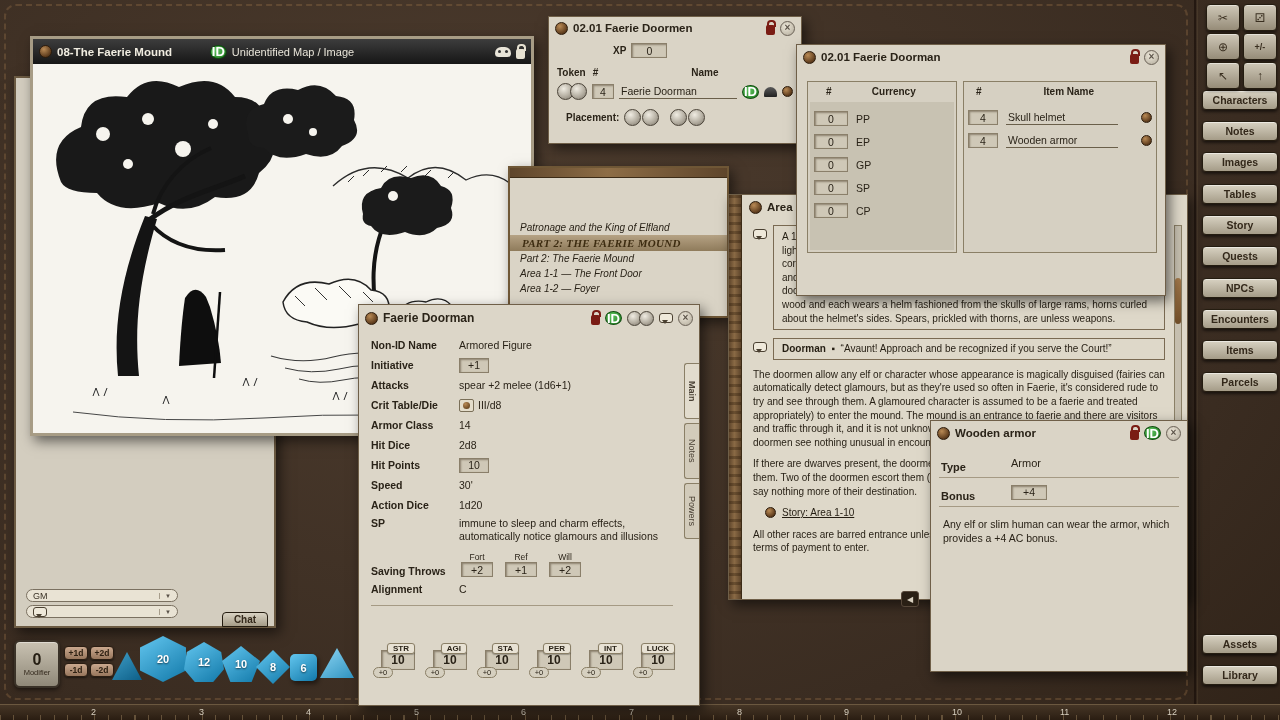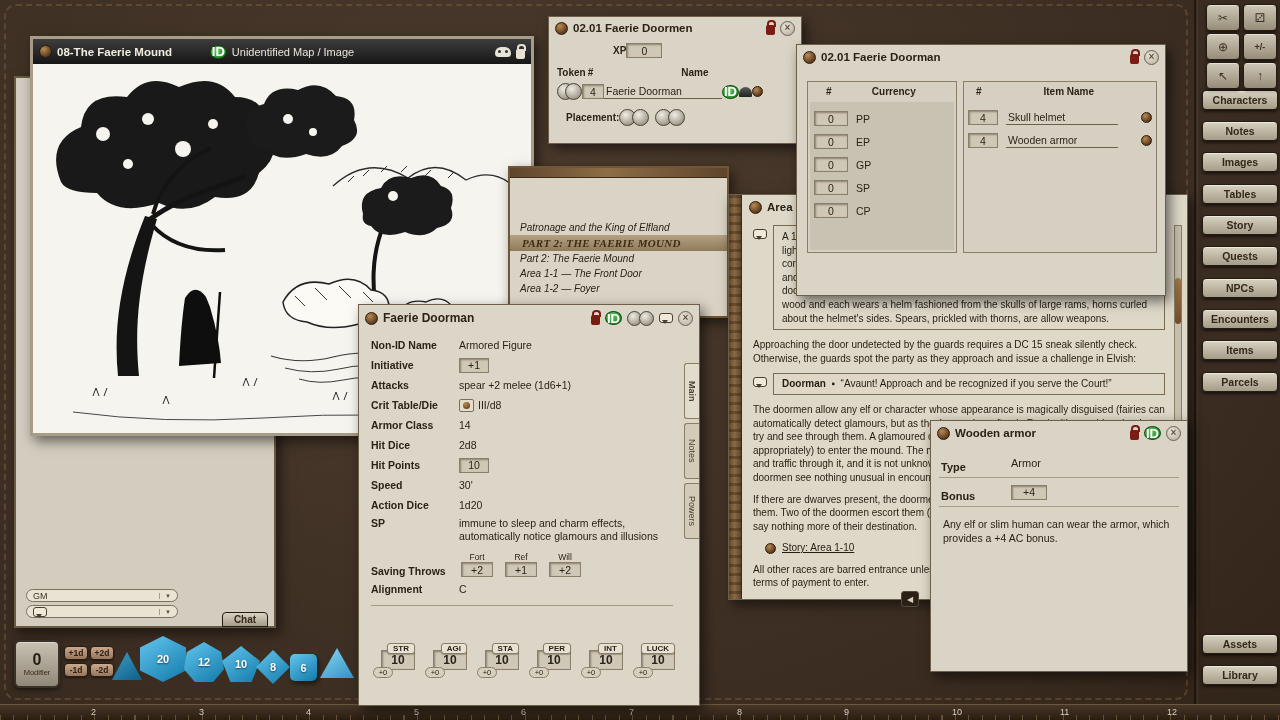--- a/index.html
+++ b/index.html
@@ -48,21 +48,21 @@
   
   #map-win { left:30px; top:36px; width:504px; height:400px; z-index:3; border:3px solid #a79c85; background:#222; }
   #map-win .tb { height:25px; background:linear-gradient(#3d3d3d,#161616); color:#ece8dc; }
   #map-win .tb .title { color:#f0ece0; }
   #map-center { position:absolute; left:50%; transform:translateX(-50%); display:flex; align-items:center; gap:5px; }
   #map-center .sub { font-size:11px; color:#e8e4d8; white-space:nowrap; }
   #map-body { position:absolute; left:0; top:25px; right:0; bottom:0; background:#f6f4ee; overflow:hidden; }
 
   
   #enc-win { left:548px; top:16px; width:254px; height:128px; z-index:6; }
-  #enc-win .row { position:absolute; display:flex; align-items:center; font-size:10px; }
+  #enc-win .row { position:absolute; display:flex; align-items:center; gap:5px; font-size:10px; }
 
   
   #parcel-win { left:796px; top:44px; width:370px; height:252px; z-index:8; }
   .panel { position:absolute; border:1px solid #8a7f66; background:#d6d0c2; }
   .panel .phead { display:flex; font-size:10px; font-weight:bold; height:18px; align-items:center; }
   .plist { position:absolute; left:2px; right:2px; top:20px; bottom:2px; background:#c8c2b2; padding-top:5px; }
   .prow { display:flex; align-items:center; height:23px; padding:0 4px; gap:8px; font-size:10.5px; }
   .uline { border-bottom:1px solid #6a5f4a; padding:0 2px 1px 2px; font-size:10.5px; }
 
   
@@ -270,24 +270,23 @@
   </div>
   <div id="story-body">
     <div class="iconrow">
       <span class="bubble" style="margin-top:4px;"></span>
       <div class="readbox">
         <div class="fragline">A 1</div>
         <div class="fragline">ligh</div>
         <div class="fragline">cor</div>
         <div class="fragline">and</div>
         <div class="fragline">doo</div>
-        <div>wood and each wears a helm fashioned from the skulls of large rams, horns curled about the helmet's sides. Spears, prickled with thorns, are allow weapons.</div>
-      </div>
-    </div>
-    <div class="para">Approaching the door undetected by the guards requires a DC 15 sneak silently check. Otherwise, the guards spot the party as they approach and issue a challenge in Elvish:</div>
+        <div>wood and each wears a helm fashioned from the skulls of large rams, horns curled about the helmet's sides. Spears, prickled with thorns, are unless weapons.</div>
+      </div>
+    </div>
     <div class="iconrow">
       <span class="bubble" style="margin-top:4px;"></span>
       <div class="quotebox">
         <b>Doorman</b>
         &nbsp;<span>▪</span>&nbsp;
         <span>“Avaunt! Approach and be recognized if you serve the Court!”</span>
       </div>
     </div>
     <div class="para">The doormen allow any elf or character whose appearance is magically disguised (fairies can automatically detect glamours, but as they're used so often in Faerie, it's considered rude to try and see through them. A glamoured character is assumed to be a faerie and treated appropriately) to enter the mound. The mound is an entrance to faerie and there are visitors and traffic through it, and it is not unknown for strange faeries to come through, so the doormen see nothing unusual in encountering faeries they do not know.</div>
     <div class="para">If there are dwarves present, the doormen announce that Lady Ashheart has been waiting for them. Two of the doormen escort them (and those of that race) to area 1-10. However, they say nothing more of their destination.</div>

